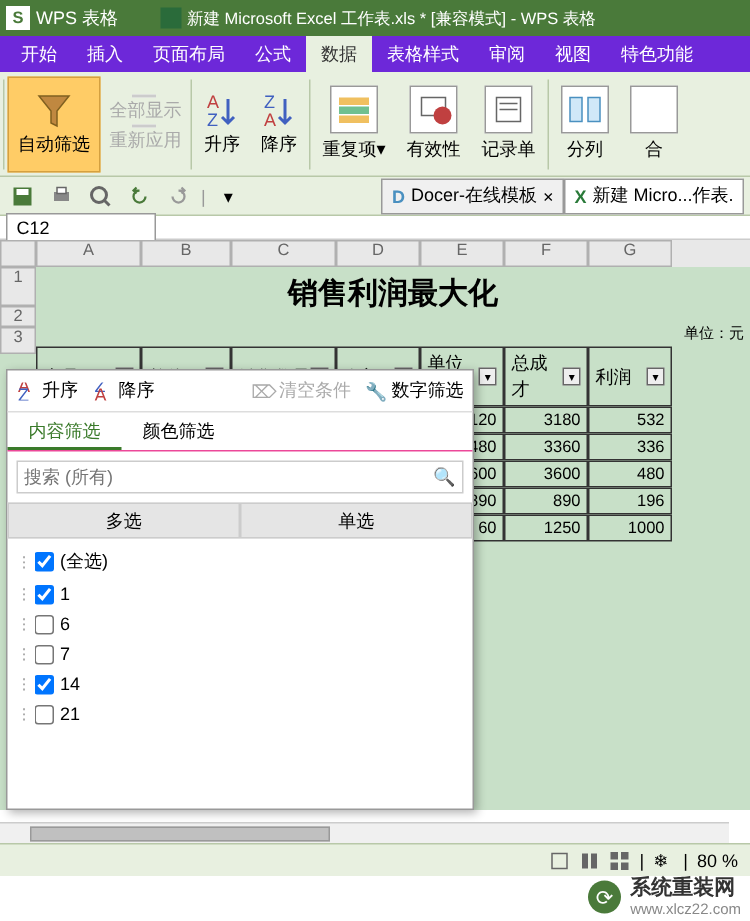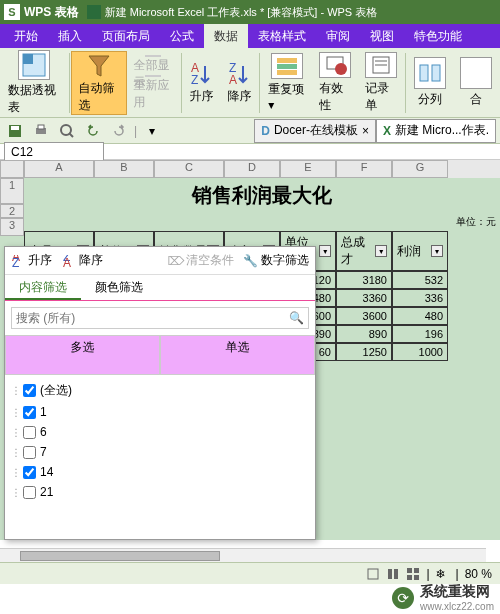--- a/index.html
+++ b/index.html
@@ -1,19 +1,19 @@
 <!DOCTYPE html>
 <html><head>
 <meta charset="utf-8">
 <style>
 *{box-sizing:border-box;margin:0;padding:0;font-family:"Microsoft YaHei",Arial,sans-serif;font-size:12px}
 body{width:500px;height:614px;background:#fff;overflow:hidden;position:relative}
 .title-bar{height:24px;background:#4a7a3a;color:#fff;display:flex;align-items:center;padding:0 4px}
 .logo{width:16px;height:16px;background:#fff;color:#4a7a3a;display:inline-flex;align-items:center;justify-content:center;font-weight:bold;margin-right:4px;font-size:11px}
-.title-prod{font-weight:bold;margin-right:4px}
+.title-prod{font-weight:normal;margin-right:24px}
 .doc-icon{width:14px;height:14px;background:#2a6b3a;margin:0 4px;display:inline-block}
 .menu-bar{height:24px;background:#6d28d9;display:flex;align-items:center;padding:0 4px;color:#fff}
 .menu-item{padding:4px 10px;cursor:pointer;font-size:12px}
 .menu-item.active{background:#e8f0e0;color:#333}
 .ribbon{height:70px;background:#e8f0e0;display:flex;align-items:center;border-bottom:1px solid #b8c8a8;gap:2px;padding:2px}
 .ribbon-btn{display:flex;flex-direction:column;align-items:center;justify-content:center;padding:4px 6px;cursor:pointer;height:64px;font-size:11px}
 .ribbon-btn.large .icon{width:32px;height:32px;margin-bottom:2px}
 .ribbon-btn.small{height:20px;padding:2px 4px}
 .ribbon-btn.small .icon{width:16px;height:16px;margin-right:2px}
 .icon{display:inline-flex;align-items:center;justify-content:center;background:#fff;border:1px solid #999}
@@ -42,21 +42,21 @@
 .filter-dialog{position:absolute;left:4px;top:246px;width:312px;height:294px;background:#fff;border:1px solid #999;box-shadow:2px 2px 6px rgba(0,0,0,0.3)}
 .fd-toolbar{height:28px;display:flex;align-items:center;padding:0 6px;gap:10px;border-bottom:1px solid #ddd}
 .fd-btn{display:flex;align-items:center;gap:3px;cursor:pointer;font-size:12px}
 .fd-btn .ic{width:14px;height:14px;display:inline-flex;align-items:center;justify-content:center}
 .fd-btn.disabled{color:#aaa}
 .fd-tabs{height:26px;display:flex;border-bottom:1px solid #ec4899}
 .fd-tab{padding:4px 14px;cursor:pointer;font-size:12px}
 .fd-tab.active{color:#3a7a2a;border-bottom:2px solid #3a7a2a}
 .fd-search{margin:6px;border:1px solid #ccc;height:22px;display:flex;align-items:center;padding:0 4px}
 .fd-search input{border:none;flex:1;outline:none;font-size:12px;color:#999}
-.fd-modes{display:flex;height:40px;background:#f0abfc}
+.fd-modes{display:flex;height:24px;background:#e5e5e5}
 .fd-mode{flex:1;text-align:center;padding:3px;border:1px solid #ccc;font-size:12px}
 .fd-list{padding:4px 6px}
 .fd-item{display:flex;align-items:center;padding:3px 0;gap:4px;font-size:12px}
 .fd-item .dots{color:#999;font-size:10px;width:8px}
 .fd-item input[type=checkbox]{width:13px;height:13px}
 .rows-col{position:absolute;left:0;top:18px;width:24px}
 .status-bar{position:absolute;bottom:30px;left:0;right:0;height:22px;background:#e8f0e0;border-top:1px solid #b8c8a8;display:flex;align-items:center;justify-content:flex-end;padding:0 8px;gap:6px;font-size:11px}
 .watermark{position:absolute;bottom:2px;right:6px;display:flex;align-items:center;gap:6px}
 .watermark .wm-ic{width:22px;height:22px;background:#4a7a3a;border-radius:50%;display:flex;align-items:center;justify-content:center;color:#fff;font-size:14px}
 .watermark .wm-txt{font-size:14px;font-weight:bold;color:#333}
@@ -82,29 +82,20 @@
   <span class="menu-item">页面布局</span>
   <span class="menu-item">公式</span>
   <span class="menu-item active">数据</span>
   <span class="menu-item">表格样式</span>
   <span class="menu-item">审阅</span>
   <span class="menu-item">视图</span>
   <span class="menu-item">特色功能</span>
 </div>
 
 <div class="ribbon">
-  <div class="ribbon-btn large">
-    <span class="icon">
-        <svg width="28" height="28">
-          <rect x="3" y="3" width="22" height="22" fill="#d0e8f8" stroke="#4a90c0"></rect>
-          <rect x="3" y="3" width="10" height="10" fill="#4a90c0"></rect>
-        </svg>
-      </span>
-    <span>数据透视表</span>
-  </div>
   <div class="ribbon-sep"></div>
   <div class="ribbon-btn large filter-highlight">
     <span>
         <svg width="28" height="28">
           <path d="M4 4 L24 4 L16 14 L16 24 L12 22 L12 14 Z" fill="#c08840" stroke="#806020"></path>
         </svg>
       </span>
     <span>自动筛选</span>
   </div>
   <div class="ribbon-group">

